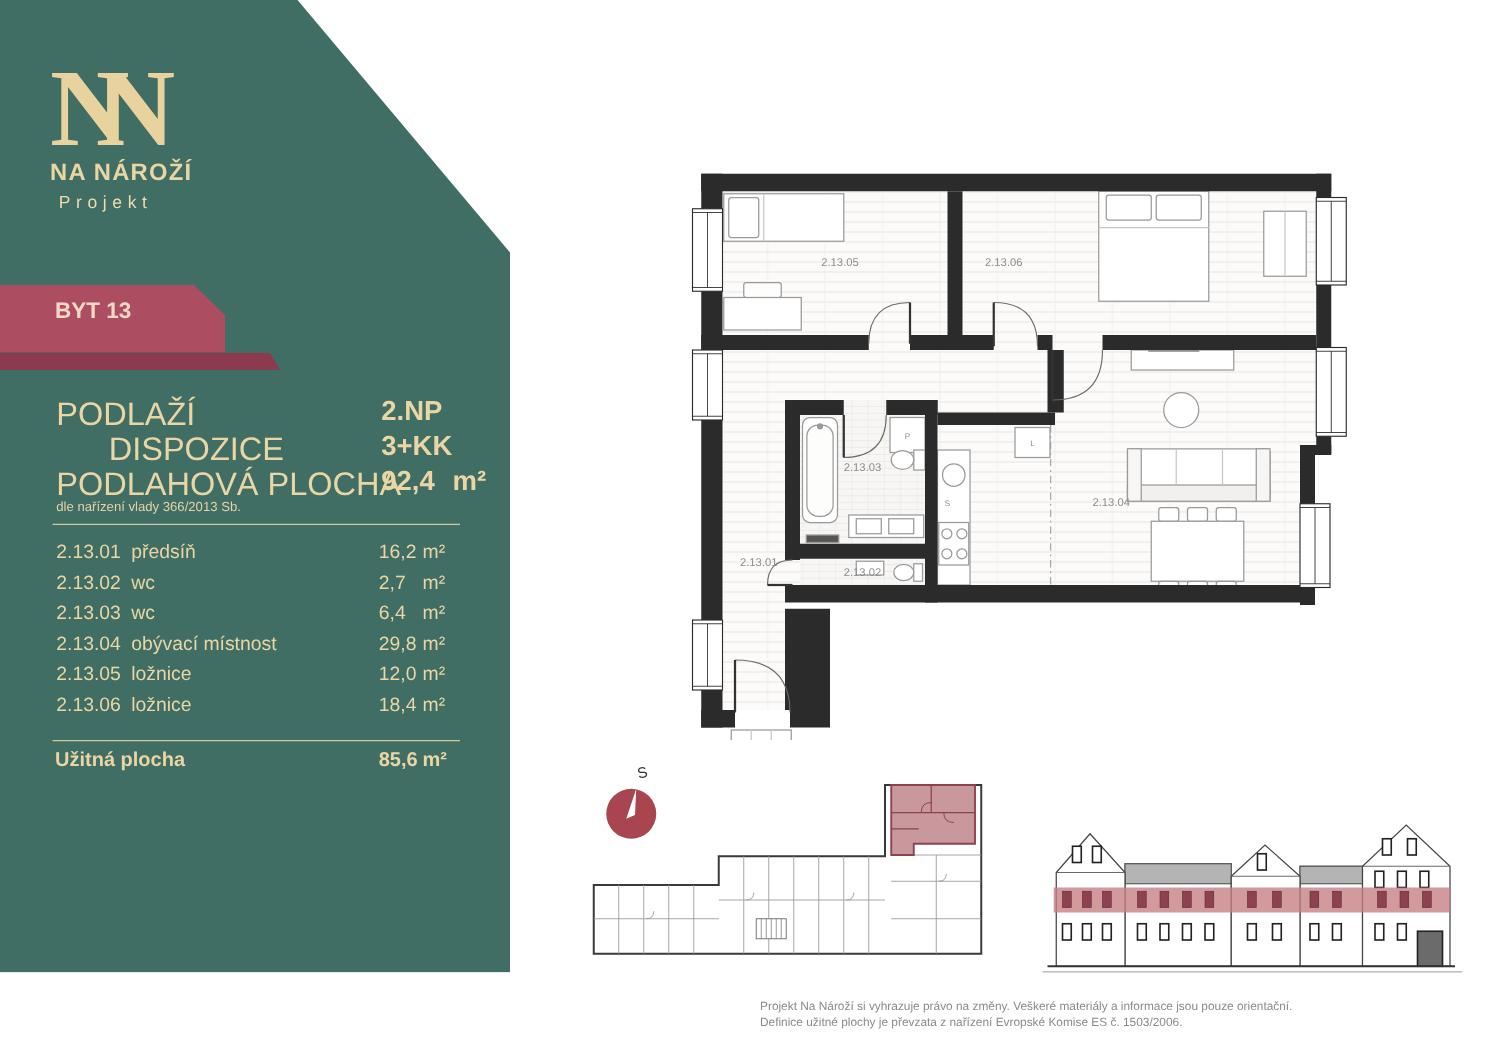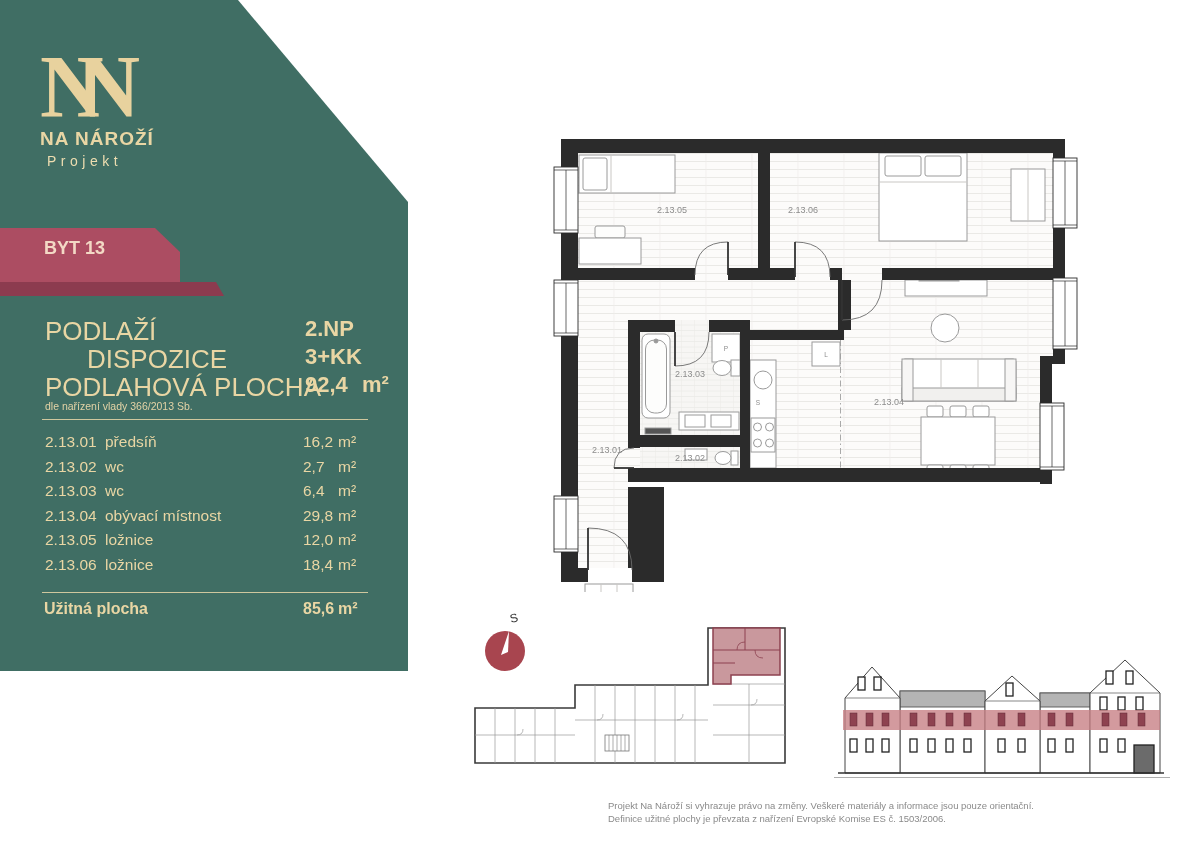--- a/index.html
+++ b/index.html
@@ -1,19 +1,19 @@
 <!DOCTYPE html>
 <html><head>
 <meta charset="utf-8">
 <style>
   html,body{margin:0;padding:0;background:#fff;}
   #page{position:relative;width:1200px;height:849px;background:#fff;overflow:hidden;
         font-family:"Liberation Sans",sans-serif;}
   
-  #sidebar{position:absolute;left:0;top:0;width:408px;height:671px;background:#406E64;
+  #sidebar{position:absolute;left:0;top:0;width:408px;height:778px;background:#406E64;
            clip-path:polygon(0 0,238px 0,408px 202px,408px 100%,0 100%);}
   .abs{position:absolute;}
   .brand-name{font-size:19px;font-weight:bold;letter-spacing:1px;color:#E9D6A4;}
   .brand-loc{font-size:14px;letter-spacing:4.5px;color:#EDDDB0;}
   .ribbon{position:absolute;left:0;top:228px;width:180px;height:54px;background:#AC4D62;
           clip-path:polygon(0 0,155px 0,180px 24px,180px 100%,0 100%);}
   .ribbon-dark{position:absolute;left:0;top:282px;width:224px;height:14px;background:#8C3B4F;
           clip-path:polygon(0 0,216px 0,224px 100%,0 100%);}
   .ribbon-text{position:absolute;left:44px;top:10px;font-size:18px;font-weight:bold;color:#F3D9C5;}
   .sum-label{font-size:26px;color:#E9D6A4;}

